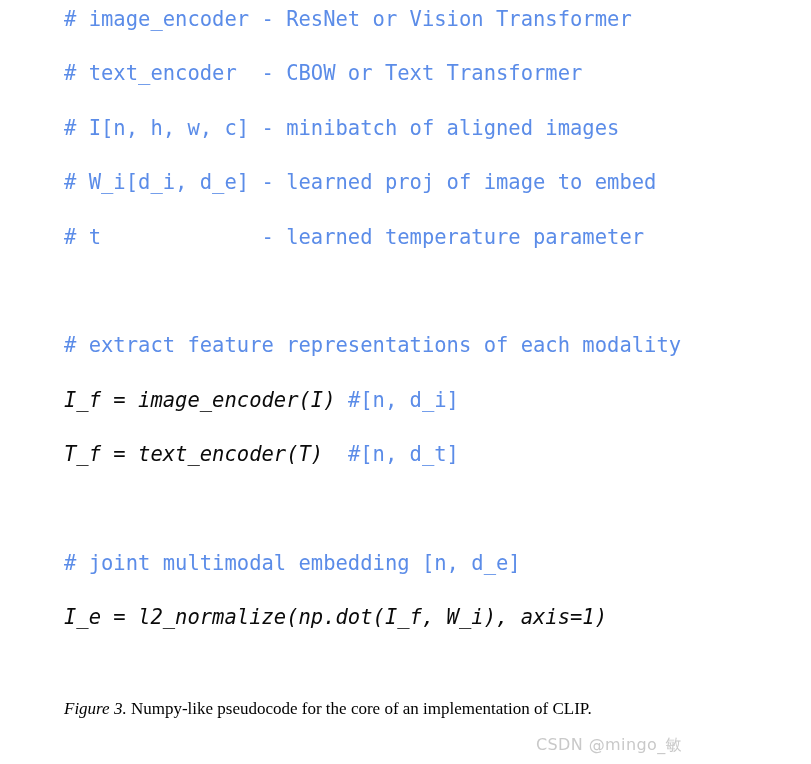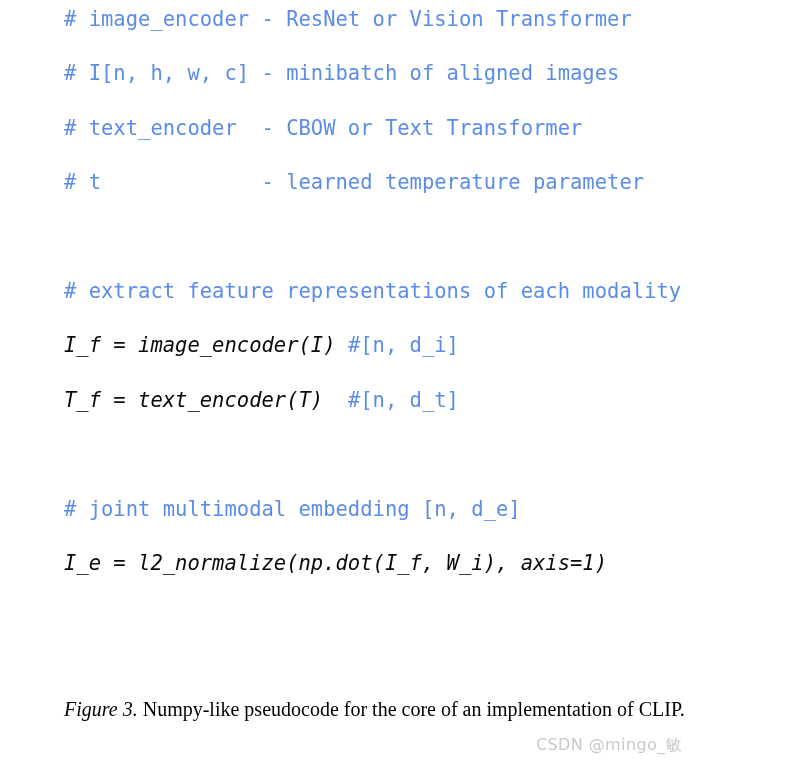--- a/index.html
+++ b/index.html
@@ -52,21 +52,21 @@
     font-style: italic;
   }
 
   
   .caption {
     position: absolute;
     left: 64px;
     top: 694px;
     width: 716px;
     font-family: "Liberation Serif", "DejaVu Serif", serif;
-    font-size: 20px;
+    font-size: 17px;
     line-height: 30px;
     color: #000000;
     text-align: left;
   }
   .caption-label {
     font-style: italic;
   }
   .caption-body {
     font-style: normal;
   }
@@ -83,22 +83,23 @@
     white-space: nowrap;
     user-select: none;
   }
 </style>
 </head>
 <body>
 
 <div id="figure-root">
 
   <div class="code-listing" id="code-listing"><span class="code-line"><span class="tok-comment"># image_encoder - ResNet or Vision Transformer</span></span>
+<span class="code-line"><span class="tok-comment"># text_encoder  - CBOW or Text Transformer</span></span>
 <span class="code-line"><span class="tok-comment"># I[n, h, w, c] - minibatch of aligned images</span></span>
-<span class="code-line"><span class="tok-comment"># text_encoder  - CBOW or Text Transformer</span></span>
+<span class="code-line"><span class="tok-comment"># W_i[d_i, d_e] - learned proj of image to embed</span></span>
 <span class="code-line"><span class="tok-comment"># t             - learned temperature parameter</span></span>
 <span class="code-line blank">​</span>
 <span class="code-line"><span class="tok-comment"># extract feature representations of each modality</span></span>
 <span class="code-line"><span class="tok-code">I_f = image_encoder(I) </span><span class="tok-comment">#[n, d_i]</span></span>
 <span class="code-line"><span class="tok-code">T_f = text_encoder(T)  </span><span class="tok-comment">#[n, d_t]</span></span>
 <span class="code-line blank">​</span>
 <span class="code-line"><span class="tok-comment"># joint multimodal embedding [n, d_e]</span></span>
 <span class="code-line"><span class="tok-code">I_e = l2_normalize(np.dot(I_f, W_i), axis=1)</span></span>
 
 

